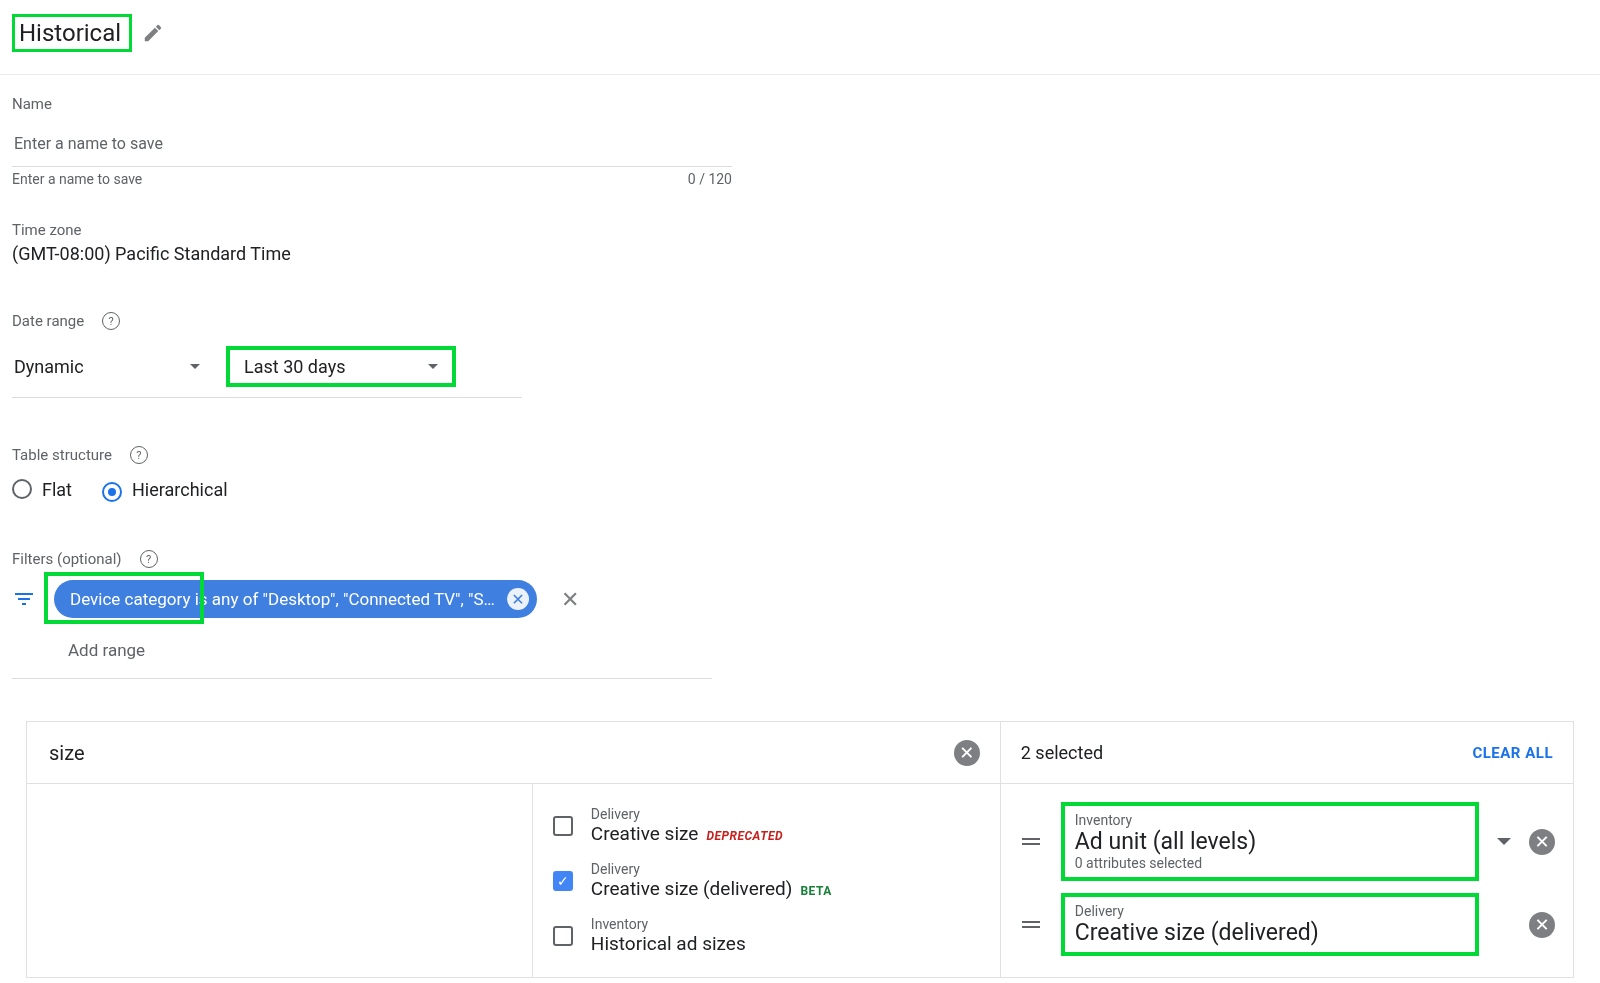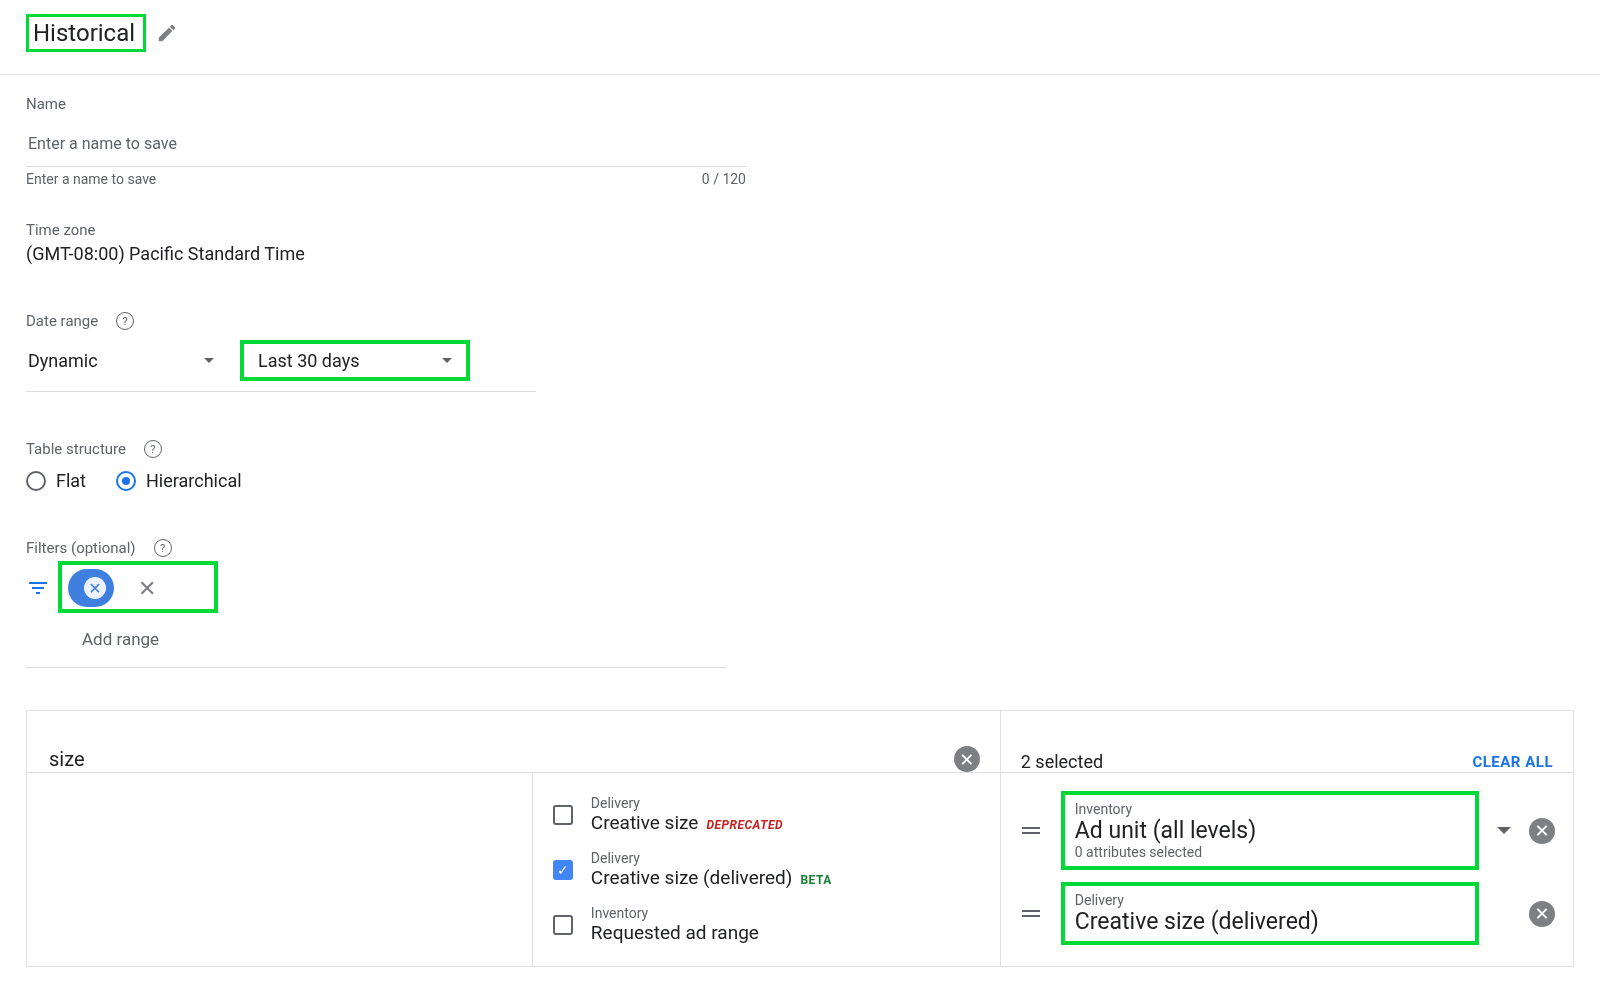--- a/index.html
+++ b/index.html
@@ -12,38 +12,38 @@
   --chip:#3e7fe0;
   --green-hi:#00d936;
   --red:#c5221f;
   --teal:#188038;
   --iconmuted:#7d7f82;
   --panel-border:#e0e0e0;
   --page:#ffffff;
 }
 *{box-sizing:border-box;font-family:Roboto,"Helvetica Neue",Arial,sans-serif;}
 body{margin:0;background:var(--page);color:var(--text);font-size:16px;padding:0 0 40px 0;width:1600px;}
-.pad{padding-left:26px;padding-right:26px;}
+.pad{padding-left:12px;padding-right:26px;}
 .hdr{display:flex;align-items:center;gap:10px;padding-top:14px;padding-bottom:22px;}
 .hdr-title{border:3px solid var(--green-hi);font-size:24px;padding:4px 8px 4px 4px;line-height:1;}
 .edit-ic{width:22px;height:22px;color:var(--iconmuted);}
 .sep{height:1px;background:var(--line2);}
 .label{color:var(--muted);font-size:15px;}
 .sec{padding-top:20px;max-width:720px;}
 .namewrap{position:relative;height:46px;margin-top:8px;}
 .nameinput{width:100%;height:100%;border:none;border-bottom:1px solid var(--line);font-size:16px;color:var(--text);outline:none;background:transparent;}
 .nameinput::placeholder{color:var(--muted);}
 .helper{display:flex;justify-content:space-between;color:var(--muted);font-size:14px;margin-top:4px;}
 .tz{margin-top:14px;}
 .tz .val{color:var(--text);font-size:18px;margin-top:4px;}
 .dr{margin-top:28px;}
 .dr-label{display:flex;align-items:center;gap:18px;}
 .helpq{width:18px;height:18px;border:1px solid var(--muted);border-radius:50%;display:inline-flex;align-items:center;justify-content:center;font-size:11px;color:var(--muted);}
 .dr-row{display:flex;align-items:center;gap:24px;margin-top:10px;border-bottom:1px solid var(--line);padding-bottom:10px;max-width:510px;}
-.sel{display:flex;align-items:center;gap:0;font-size:18px;color:var(--text);cursor:pointer;padding:6px 2px;}
+.sel{display:flex;align-items:center;gap:0;font-size:18px;color:var(--text);cursor:pointer;padding:6px 2px;margin-top:6px;}
 .caret{width:0;height:0;border-left:5px solid transparent;border-right:5px solid transparent;border-top:5px solid var(--muted);}
 .sel-boxed{border:4px solid var(--green-hi);padding:6px 14px;min-width:230px;justify-content:space-between;}
 .ts{margin-top:28px;}
 .radios{display:flex;align-items:center;gap:30px;margin-top:12px;}
 .radio{display:flex;align-items:center;gap:10px;font-size:18px;cursor:pointer;}
 .rcirc{width:20px;height:20px;border:2px solid var(--muted);border-radius:50%;position:relative;}
 .rcirc.sel{border-color:var(--blue);}
 .rcirc.sel::after{content:"";position:absolute;inset:4px;border-radius:50%;background:var(--blue);}
 .filters{margin-top:28px;}
 .filter-row{display:flex;align-items:center;gap:18px;margin-top:12px;}
@@ -53,21 +53,21 @@
 .chip{background:var(--chip);color:#fff;border-radius:22px;display:flex;align-items:center;gap:12px;padding:8px 8px 8px 16px;font-size:17px;max-width:530px;cursor:pointer;}
 .chip-text{white-space:nowrap;overflow:hidden;text-overflow:ellipsis;}
 .chip-x{width:22px;height:22px;border-radius:50%;background:rgba(255,255,255,.9);color:var(--chip);display:flex;align-items:center;justify-content:center;font-size:16px;flex:0 0 auto;}
 .clearx{color:var(--iconmuted);font-size:22px;cursor:pointer;padding:6px;}
 .addfilter{color:var(--muted);font-size:17px;margin-top:22px;margin-left:56px;cursor:pointer;}
 .sep2{height:1px;background:var(--line);margin-top:18px;max-width:700px;}
 
 .panel{margin:42px 26px 0 26px;border:1px solid var(--panel-border);display:flex;min-height:250px;background:#fff;}
 .pcol{flex:1 1 0;}
 .pcol+.pcol{border-left:1px solid var(--panel-border);}
-.pcol-head{height:62px;display:flex;align-items:flex-end;padding:0 20px;border-bottom:1px solid var(--panel-border);gap:14px;}
+.pcol-head{height:62px;display:flex;align-items:center;padding:0 20px;border-bottom:1px solid var(--panel-border);gap:14px;}
 .searchwrap{flex:1;position:relative;}
 .searchwrap input{width:100%;border:none;outline:none;font-size:20px;color:var(--text);background:transparent;}
 .circle-x{width:26px;height:26px;border-radius:50%;background:#7d7f82;color:#fff;display:flex;align-items:center;justify-content:center;cursor:pointer;font-size:18px;}
 .leftbody{display:flex;}
 .leftbody .facet{width:52%;border-right:1px solid var(--panel-border);}
 .leftbody .opts{flex:1;padding:14px 8px;}
 .opt{display:flex;align-items:center;gap:18px;padding:8px 12px;}
 .cb{width:20px;height:20px;border:2px solid var(--muted);border-radius:3px;display:flex;align-items:center;justify-content:center;cursor:pointer;flex:0 0 auto;}
 .cb.checked{background:var(--blue2);border-color:var(--blue2);color:#fff;}
 .cb.checked::after{content:"✓";font-size:14px;line-height:1;}
@@ -164,20 +164,21 @@
       <span class="label">Filters (optional)</span>
       <span class="helpq">?</span>
     </div>
     <div class="filter-row">
       <svg class="funnel" viewBox="0 0 24 24" fill="currentColor">
           <path d="M10 18h4v-2h-4v2zM3 6v2h18V6H3zm3 7h12v-2H6v2z"></path>
         </svg>
       <div class="chipwrap">
         <div class="chip-hi"></div>
         <div class="chip">
+          <span class="chip-text">Device category is any of "Desktop", "Connected TV", "S…</span>
           <span class="chip-x">✕</span>
         </div>
       </div>
       <span class="clearx">✕</span>
     </div>
     <div class="addfilter">Add range</div>
     <div class="sep2"></div>
   </div>
 </div>
 
@@ -211,21 +212,21 @@
               <span class="name">Creative size (delivered)</span>
               <span class="badge beta">BETA</span>
             </span>
           </div>
         </div>
         <div class="opt">
           <span class="cb"></span>
           <div class="meta">
             <span class="cat">Inventory</span>
             <span class="namerow">
-              <span class="name">Requested ad range</span>
+              <span class="name">Historical ad sizes</span>
             </span>
           </div>
         </div>
       </div>
     </div>
   </div>
 
   <div class="pcol" style="flex:1;">
     <div class="pcol-head">
       <div class="rhead">

